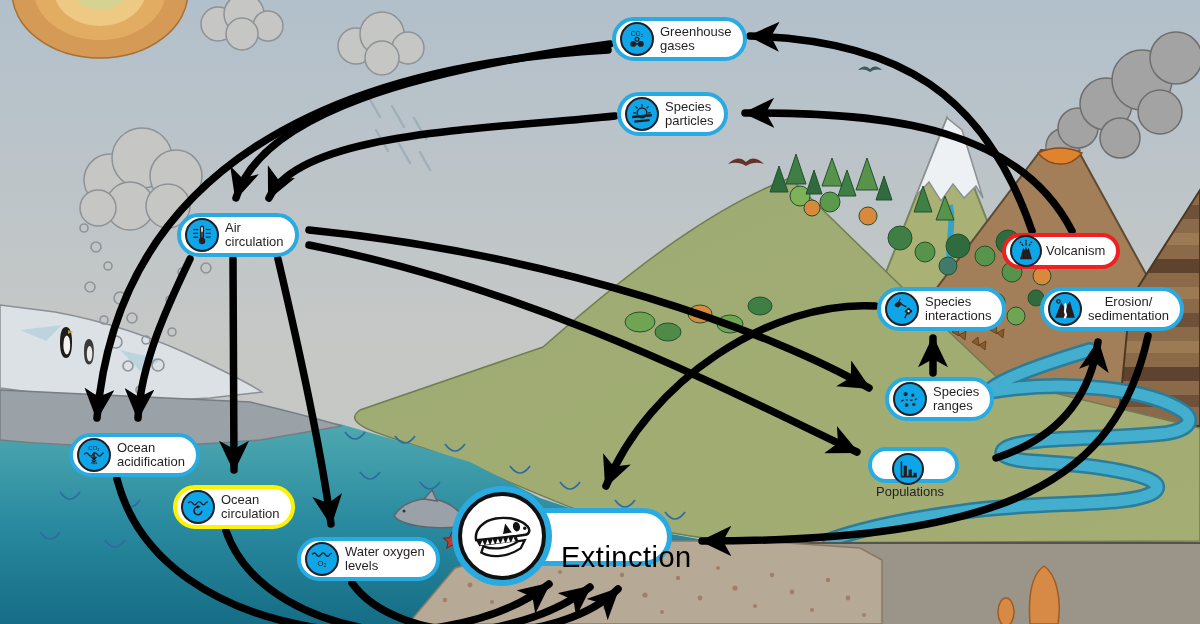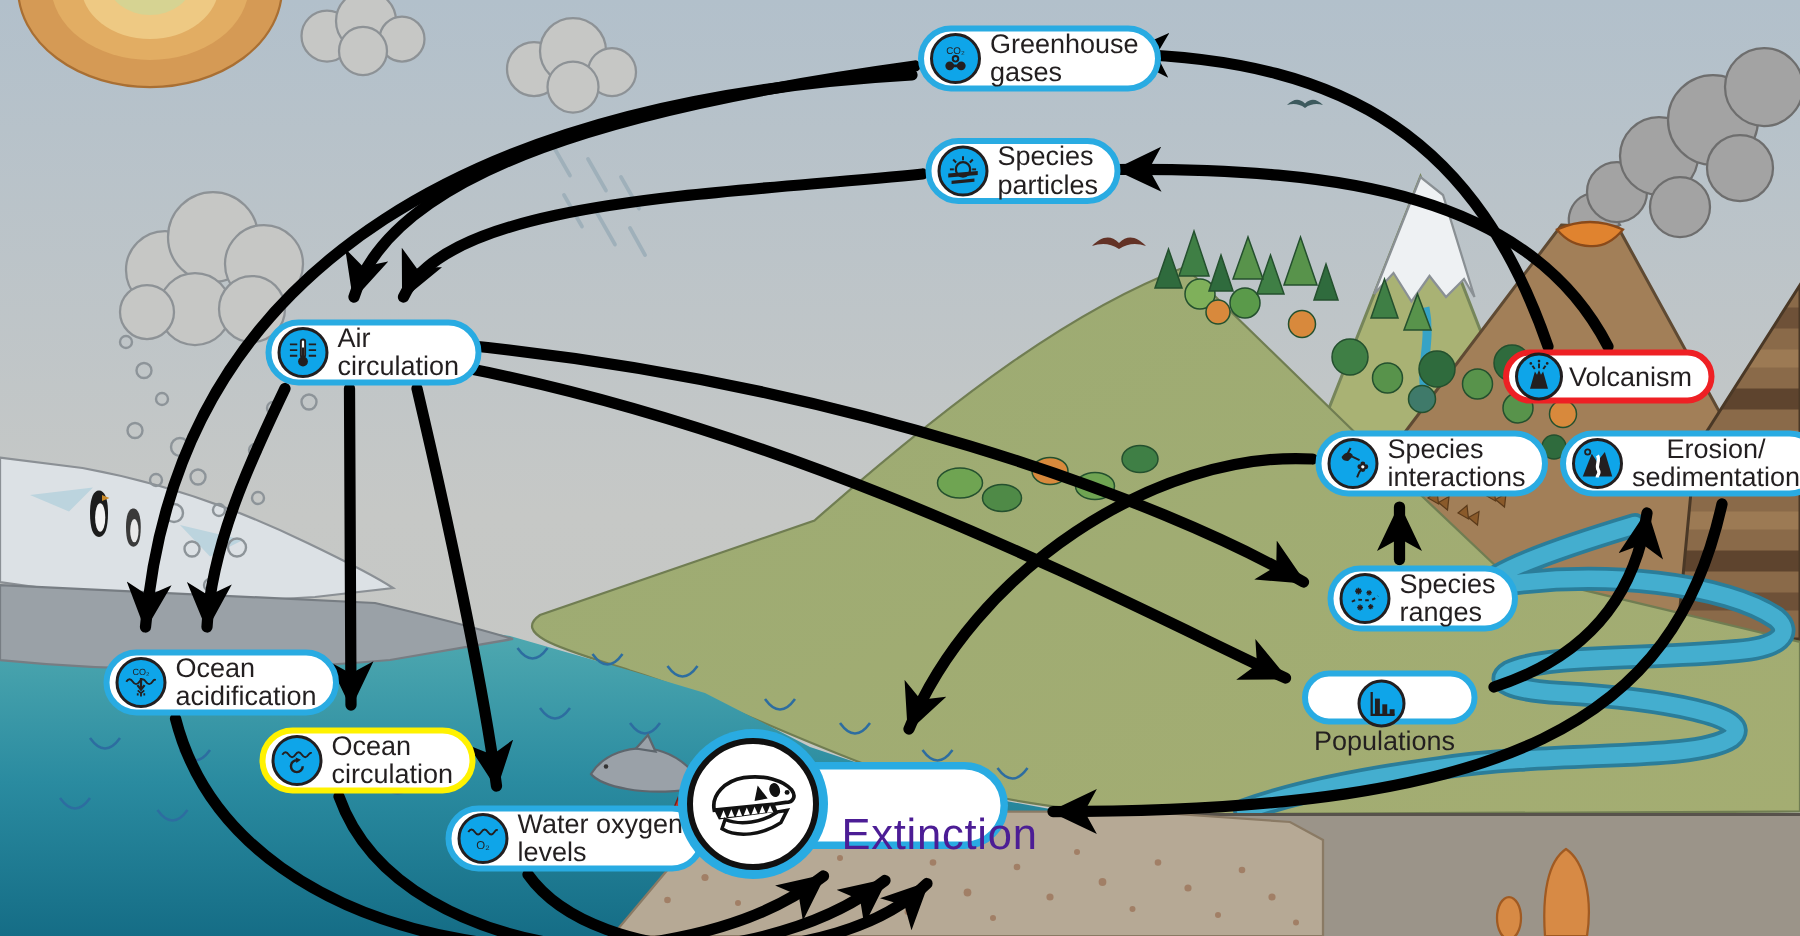--- a/index.html
+++ b/index.html
@@ -8,29 +8,29 @@
   #bg,#arrows{position:absolute;left:0;top:0;width:1200px;height:624px;}
   #arrows{pointer-events:none;}
   .arrow{fill:none;stroke:#000;stroke-width:7.5;stroke-linecap:round;}
 
   .node{position:absolute;display:flex;align-items:center;background:#fff;
         border:4px solid var(--accent,#29abe2);border-radius:40px;
         padding:2px 11px 2px 4px;height:44px;box-sizing:border-box;z-index:5;}
   .node .icon{flex:0 0 auto;width:34px;height:34px;border-radius:50%;
         background:#0ea5e9;border:2px solid #231f20;display:flex;align-items:center;
         justify-content:center;margin-right:6px;box-sizing:border-box;}
-  .node .label{white-space:pre-line;font-size:18px;line-height:1.04;color:#231f20;}
+  .node .label{white-space:pre-line;font-size:13px;line-height:1.04;color:#231f20;}
   .node.one-line{height:36px;}
   .node.one-line .icon{width:32px;height:32px;margin-right:4px;}
 
   .node-extinction{position:absolute;width:230px;height:96px;z-index:6;}
   .ext-pill{position:absolute;left:44px;top:16px;width:170px;height:58px;
         background:#fff;border:5px solid var(--accent,#29abe2);border-radius:34px;
         display:flex;align-items:center;box-sizing:border-box;padding-left:54px;}
-  .ext-label{font-size:29px;color:#4c1d95;letter-spacing:.5px;margin-top:40px;}
+  .ext-label{font-size:29px;color:#000000;letter-spacing:.5px;margin-top:40px;}
   .ext-circle{position:absolute;left:0;top:0;width:88px;height:88px;border-radius:50%;
         background:#fff;border:4px solid #111;box-shadow:0 0 0 6px var(--accent,#29abe2);
         display:flex;align-items:center;justify-content:center;box-sizing:border-box;}
   svg text{font-family:"Liberation Sans","DejaVu Sans",sans-serif;}
 </style>
 </head>
 <body>
 
 <div id="stage">
 

